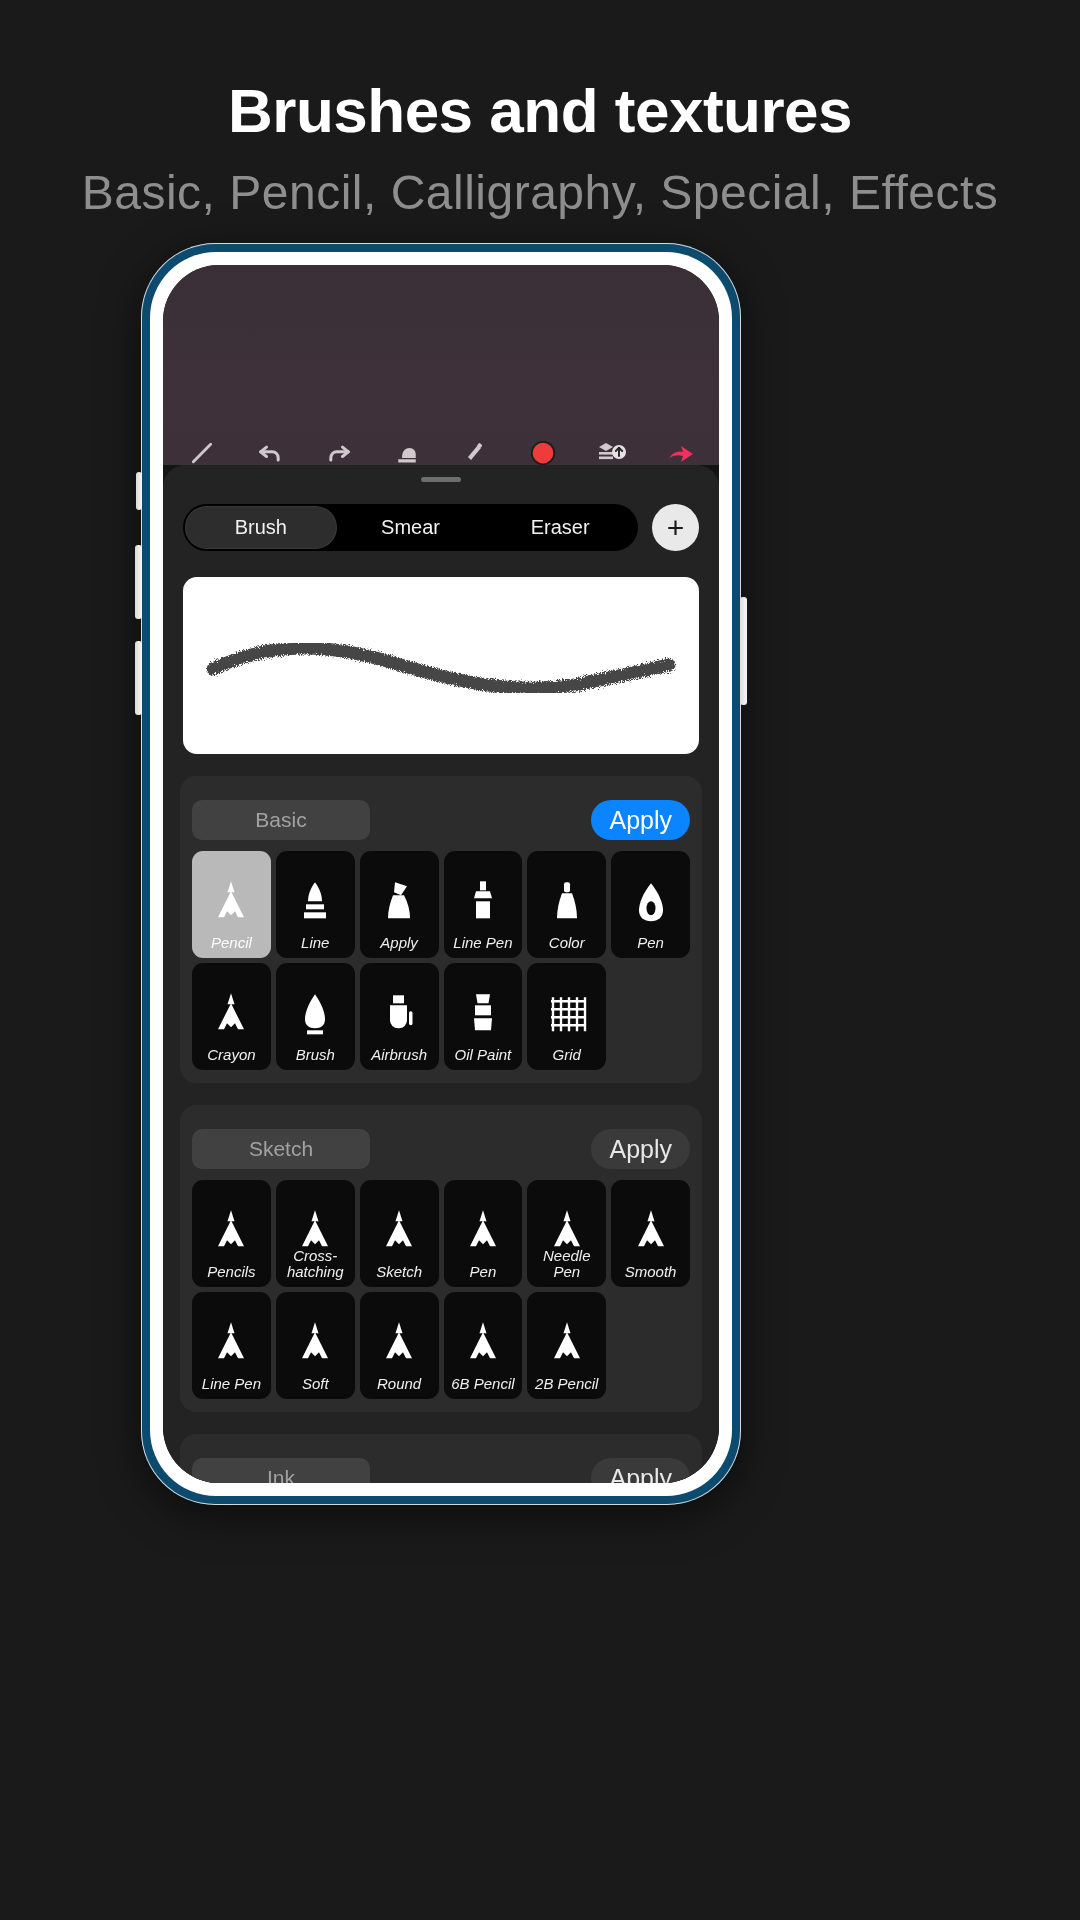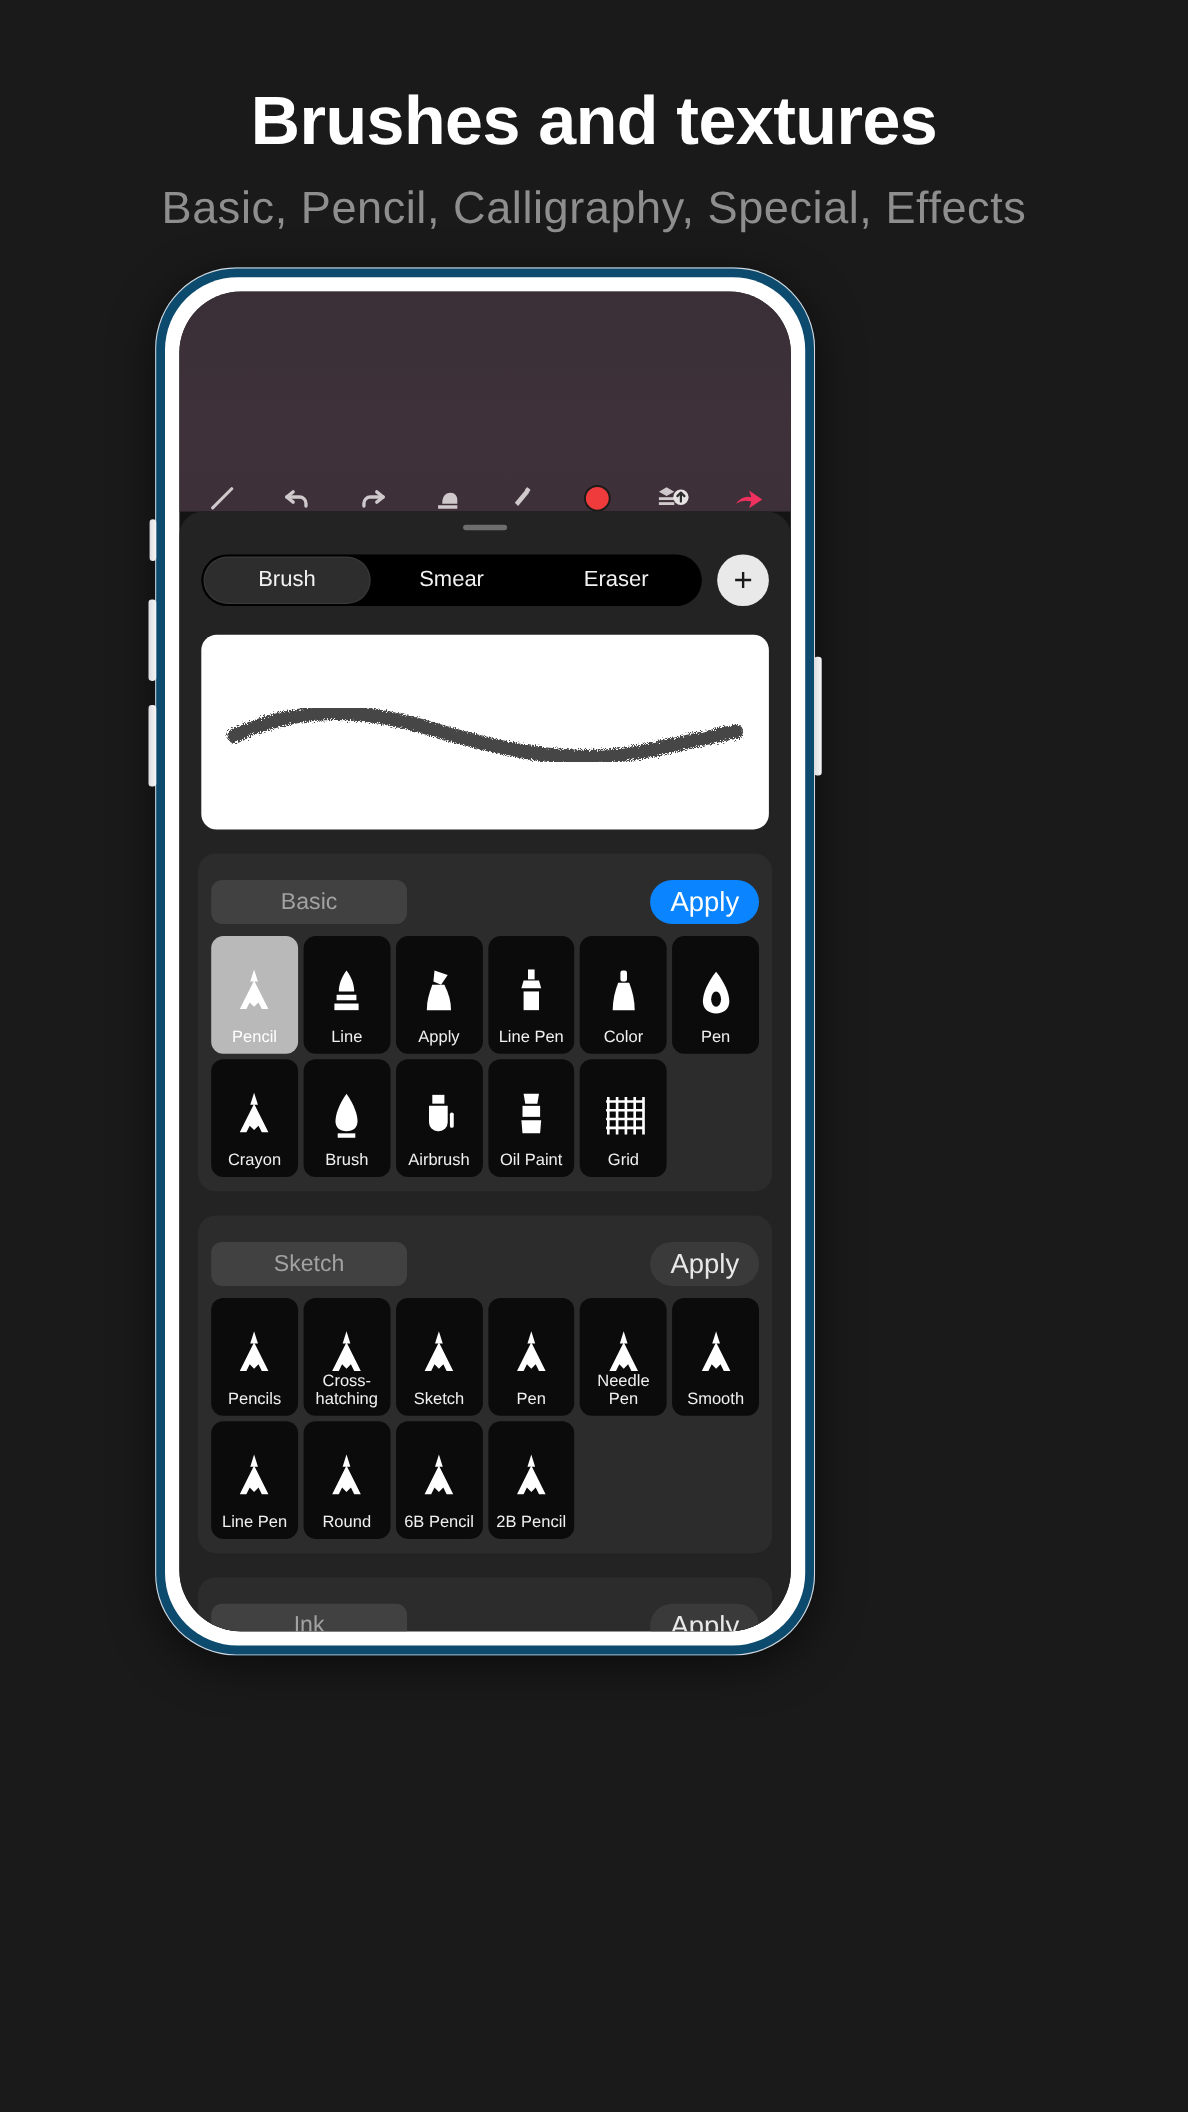--- a/index.html
+++ b/index.html
@@ -29,21 +29,21 @@
   }
   .headline {
     font-size: 62px;
     font-weight: 700;
     color: #ffffff;
     letter-spacing: -0.5px;
     line-height: 1.05;
   }
   .subheadline {
     margin-top: 24px;
-    font-size: 41px;
+    font-size: 48px;
     font-weight: 400;
     color: #8e8e8e;
     letter-spacing: 0.5px;
     line-height: 1.1;
   }
 
   
   .phone {
     position: absolute;
     left: 141px;
@@ -236,20 +236,21 @@
     position: relative;
     height: 107px;
     background: #0b0b0b;
     border-radius: 11px;
     display: flex;
     flex-direction: column;
     align-items: center;
     justify-content: flex-end;
     padding: 6px 3px 7px 3px;
     overflow: hidden;
+    font-style: italic;
   }
   .tile.selected {
     background: #b9b9b9;
   }
   .tile-icon {
     position: absolute;
     top: 50%;
     left: 50%;
     transform: translate(-50%, -58%);
     width: 46px;
@@ -569,20 +570,29 @@
                   </span>
                 <span class="tile-label">Line Pen</span>
               </div>
               <div class="tile">
                 <span class="tile-icon">
                     <svg width="40" height="44" viewBox="0 0 40 44">
                       <path d="M20 2 L23.5 13 H16.5 z" fill="#fff"></path>
                       <path d="M20 12 L33 38 L27 38 L24 32 L20 36 L16 32 L13 38 L7 38 z" fill="#fff"></path>
                     </svg>
                   </span>
+                <span class="tile-label">Soft</span>
+              </div>
+              <div class="tile">
+                <span class="tile-icon">
+                    <svg width="40" height="44" viewBox="0 0 40 44">
+                      <path d="M20 2 L23.5 13 H16.5 z" fill="#fff"></path>
+                      <path d="M20 12 L33 38 L27 38 L24 32 L20 36 L16 32 L13 38 L7 38 z" fill="#fff"></path>
+                    </svg>
+                  </span>
                 <span class="tile-label">Round</span>
               </div>
               <div class="tile">
                 <span class="tile-icon">
                     <svg width="40" height="44" viewBox="0 0 40 44">
                       <path d="M20 2 L23.5 13 H16.5 z" fill="#fff"></path>
                       <path d="M20 12 L33 38 L27 38 L24 32 L20 36 L16 32 L13 38 L7 38 z" fill="#fff"></path>
                     </svg>
                   </span>
                 <span class="tile-label">6B Pencil</span>

